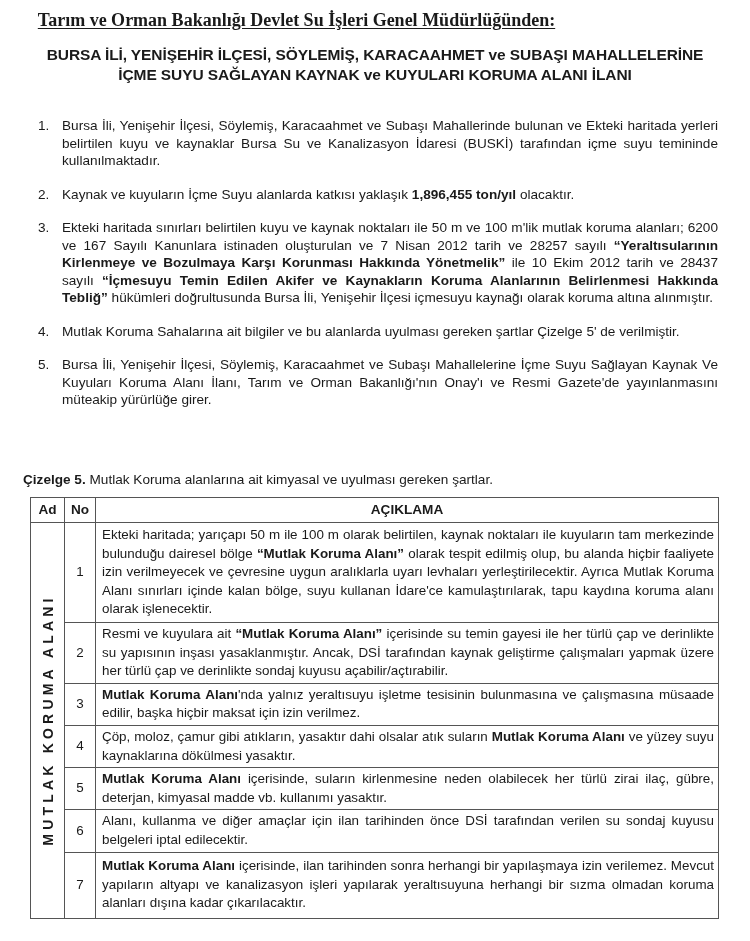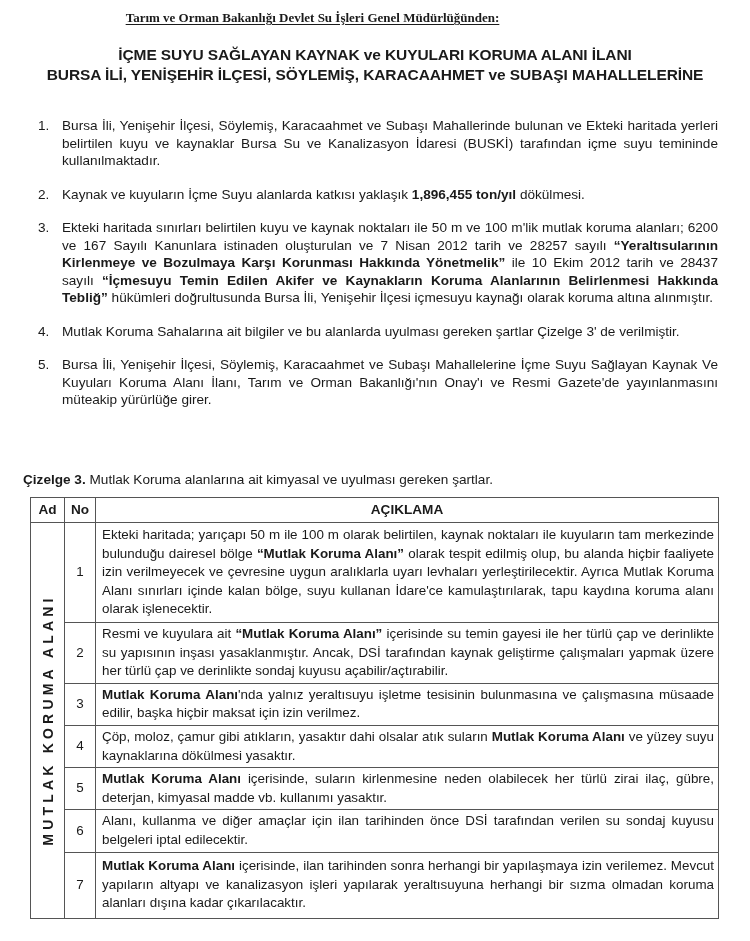--- a/index.html
+++ b/index.html
@@ -1,17 +1,17 @@
 <!DOCTYPE html>
 <html><head>
 <meta charset="utf-8">
 <style>
   html, body { margin: 0; padding: 0; background: #ffffff; }
   body { width: 750px; height: 941px; position: relative; overflow: hidden; color: #1a1a1a; font-family: "Liberation Sans", sans-serif; }
-  .title { position: absolute; left: 0; width: 593px; top: 10px; text-align: center; font-family: "Liberation Serif", serif; font-weight: bold; font-size: 13px; padding-left: 16px; }
+  .title { position: absolute; left: 0; width: 593px; top: 10px; text-align: center; font-family: "Liberation Serif", serif; font-weight: bold; font-size: 18px; }
   .title span { text-decoration: underline; text-underline-offset: 2px; }
   .subtitle { position: absolute; left: 0; width: 750px; top: 45px; text-align: center; font-weight: bold; font-size: 15.5px; line-height: 20px; letter-spacing: -0.1px; }
   .list { position: absolute; left: 38px; width: 680px; top: 117px; font-size: 13.6px; line-height: 17.5px; }
   .item { display: flex; margin-bottom: 16px; }
   .num { width: 24px; flex: none; }
   .txt { flex: 1; text-align: justify; }
   b { font-weight: bold; }
   .caption { position: absolute; left: 23px; top: 472px; font-size: 13.6px; }
   table { position: absolute; left: 30px; top: 497px; width: 689px; border-collapse: collapse; font-size: 13.4px; line-height: 18.6px; }
   td, th { border: 1.5px solid #555; }
@@ -19,48 +19,48 @@
   td.no { text-align: center; width: 30px; vertical-align: middle; padding: 0; }
   td.ad { width: 33px; padding: 0; vertical-align: middle; position: relative; }
   td.desc { text-align: justify; padding: 2px 4px 2px 6px; }
   .vert { position: absolute; left: 50%; top: 50%; transform: translate(-50%, -50%) rotate(-90deg); white-space: nowrap; font-weight: bold; font-size: 14px; letter-spacing: 4.2px; }
 </style>
 </head>
 <body>
 
 <div class="title"><span>Tarım ve Orman Bakanlığı Devlet Su İşleri Genel Müdürlüğünden:</span></div>
 <div class="subtitle">
+  <div>BURSA İLİ, YENİŞEHİR İLÇESİ, SÖYLEMİŞ, KARACAAHMET ve SUBAŞI MAHALLELERİNE</div>
   <div>İÇME SUYU SAĞLAYAN KAYNAK ve KUYULARI KORUMA ALANI İLANI</div>
-  <div>BURSA İLİ, YENİŞEHİR İLÇESİ, SÖYLEMİŞ, KARACAAHMET ve SUBAŞI MAHALLELERİNE</div>
 </div>
 
 <div class="list">
   <div class="item">
     <span class="num">1.</span>
     <span class="txt">Bursa İli, Yenişehir İlçesi, Söylemiş, Karacaahmet ve Subaşı Mahallerinde bulunan ve Ekteki haritada yerleri belirtilen kuyu ve kaynaklar Bursa Su ve Kanalizasyon İdaresi (BUSKİ) tarafından içme suyu temininde kullanılmaktadır.</span>
   </div>
   <div class="item">
     <span class="num">2.</span>
-    <span class="txt"><span>Kaynak ve kuyuların İçme Suyu alanlarda katkısı yaklaşık </span><b>1,896,455 ton/yıl</b><span> dökülmesi.</span></span>
+    <span class="txt"><span>Kaynak ve kuyuların İçme Suyu alanlarda katkısı yaklaşık </span><b>1,896,455 ton/yıl</b><span> olacaktır.</span></span>
   </div>
   <div class="item">
     <span class="num">3.</span>
     <span class="txt"><span>Ekteki haritada sınırları belirtilen kuyu ve kaynak noktaları ile 50 m ve 100 m'lik mutlak koruma alanları; 6200 ve 167 Sayılı Kanunlara istinaden oluşturulan ve 7 Nisan 2012 tarih ve 28257 sayılı </span><b>“Yeraltısularının Kirlenmeye ve Bozulmaya Karşı Korunması Hakkında Yönetmelik”</b><span> ile 10 Ekim 2012 tarih ve 28437 sayılı </span><b>“İçmesuyu Temin Edilen Akifer ve Kaynakların Koruma Alanlarının Belirlenmesi Hakkında Tebliğ”</b><span> hükümleri doğrultusunda Bursa İli, Yenişehir İlçesi içmesuyu kaynağı olarak koruma altına alınmıştır.</span></span>
   </div>
   <div class="item">
     <span class="num">4.</span>
-    <span class="txt">Mutlak Koruma Sahalarına ait bilgiler ve bu alanlarda uyulması gereken şartlar Çizelge 3' de verilmiştir.</span>
+    <span class="txt">Mutlak Koruma Sahalarına ait bilgiler ve bu alanlarda uyulması gereken şartlar Çizelge 5' de verilmiştir.</span>
   </div>
   <div class="item">
     <span class="num">5.</span>
     <span class="txt">Bursa İli, Yenişehir İlçesi, Söylemiş, Karacaahmet ve Subaşı Mahallelerine İçme Suyu Sağlayan Kaynak Ve Kuyuları Koruma Alanı İlanı, Tarım ve Orman Bakanlığı'nın Onay'ı ve Resmi Gazete'de yayınlanmasını müteakip yürürlüğe girer.</span>
   </div>
 </div>
 
-<div class="caption"><b>Çizelge 3.</b><span> Mutlak Koruma alanlarına ait kimyasal ve uyulması gereken şartlar.</span></div>
+<div class="caption"><b>Çizelge 5.</b><span> Mutlak Koruma alanlarına ait kimyasal ve uyulması gereken şartlar.</span></div>
 
 <table>
   <tbody>
       <tr>
     <th style="width:33px">Ad</th>
     <th style="width:30px">No</th>
     <th>AÇIKLAMA</th>
   </tr>
   <tr style="height:100px">
     <td class="ad" rowspan="7">

